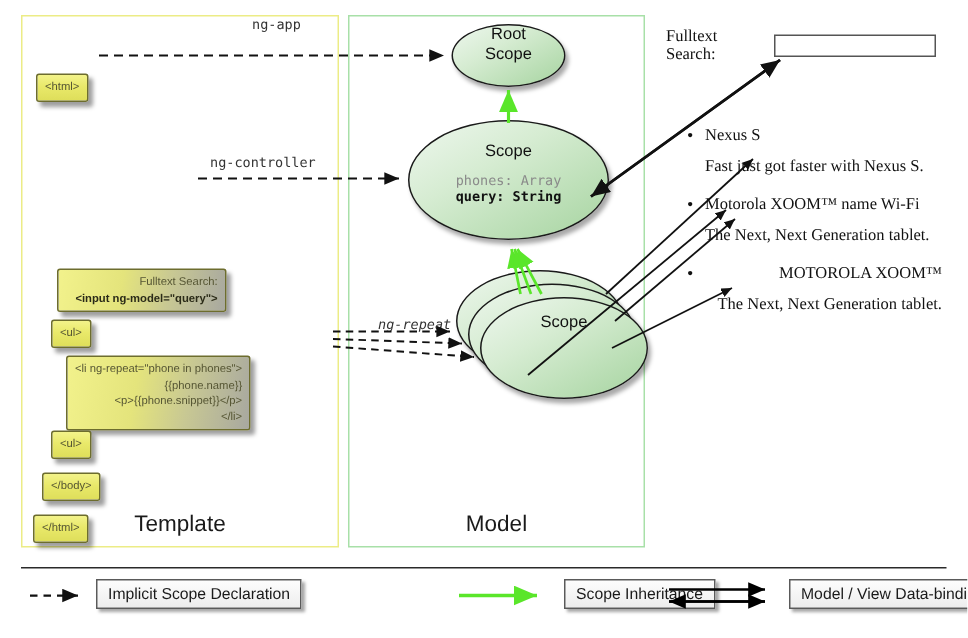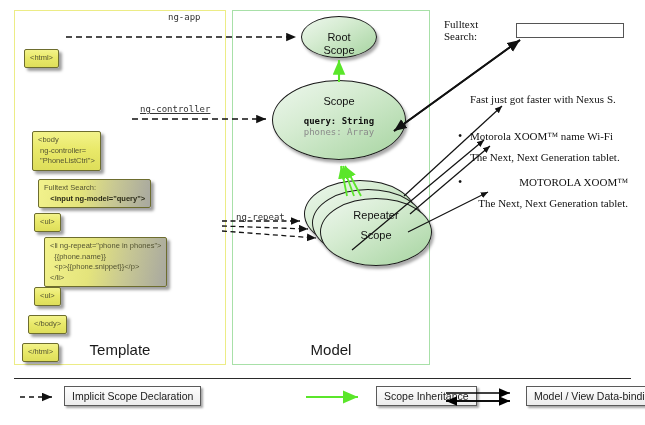--- a/index.html
+++ b/index.html
@@ -43,20 +43,21 @@
     color: #555533;
     font-family: Liberation Sans, sans-serif;
     font-size: 7.5px;
     line-height: 10.5px;
     padding: 3px 5px;
     white-space: pre;
     margin-top: 27px;
   }
   .codebox.wide {
     background: linear-gradient(100deg,#f2f28c 0%, #e4e47c 38%, #c8c893 66%, #a8a8a0 100%);
+    text-align: right;
   }
   .codebox b { color: #2b2b18; font-weight: bold; }
 
   #b-html      { left: 24px;  top: 22px;  }
   #b-body      { left: 32px;  top: 104px; }
   #b-fulltext  { left: 38px;  top: 152px; }
   #b-ul1       { left: 34px;  top: 186px; }
   #b-li        { left: 44px;  top: 210px; }
   #b-ul2       { left: 34px;  top: 260px; }
   #b-bodyend   { left: 28px;  top: 288px; }
@@ -81,21 +82,21 @@
     font-family: "DejaVu Sans Mono", monospace;
     font-size: 9px;
     line-height: 11px;
   }
   .prop.q { color: #111; font-weight: bold; }
   .prop.p { color: #8a8a8a; }
 
   #e-root {
     left: 301px; top: 16px; width: 76px; height: 42px;
     display: flex; flex-direction: column;
-    align-items: center; justify-content: flex-end;
+    align-items: center; justify-content: flex-start;
   }
   #e-ctrl {
     left: 272px; top: 80px; width: 134px; height: 80px;
     padding-top: 14px;
   }
   #e-ctrl .ttl { margin-bottom: 8px; }
 
   .rep {
     left: 0; top: 0;
     width: 112px; height: 68px;
@@ -147,22 +148,22 @@
 
   
   .edge-label {
     position: absolute;
     font-family: "DejaVu Sans Mono", monospace;
     font-size: 9px;
     color: #333333;
     white-space: pre;
   }
   #lbl-ngapp      { left: 168px; top: 12px; }
-  #lbl-ngctrl     { left: 140px; top: 104px; text-decoration: underline; }
-  #lbl-ngrepeat   { left: 236px; top: 212px; }
+  #lbl-ngctrl     { left: 140px; top: 104px; }
+  #lbl-ngrepeat   { left: 252px; top: 212px; font-style: italic; }
 
   
   #arrows {
     position: absolute; left: 0; top: 0;
     width: 645px; height: 425px;
     pointer-events: none;
   }
 
   
   #legend-rule {
@@ -193,59 +194,56 @@
 <div id="stage">
 
   <div class="col" id="col-template">
     <div class="col-label">Template</div>
   </div>
   <div class="col" id="col-model">
     <div class="col-label">Model</div>
   </div>
 
   <div class="codebox" id="b-html">&lt;html&gt;</div>
-  <div class="codebox" id="b-body">&lt;body
- ng-controller=
- "PhoneListCtrl"&gt;</div>
   <div class="codebox wide" id="b-fulltext"><span>Fulltext Search:</span>
 <b>   &lt;input ng-model="query"&gt;</b></div>
   <div class="codebox" id="b-ul1">&lt;ul&gt;</div>
   <div class="codebox wide" id="b-li">&lt;li ng-repeat="phone in phones"&gt;
   {{phone.name}}
   &lt;p&gt;{{phone.snippet}}&lt;/p&gt;
 &lt;/li&gt;</div>
   <div class="codebox" id="b-ul2">&lt;ul&gt;</div>
   <div class="codebox" id="b-bodyend">&lt;/body&gt;</div>
   <div class="codebox" id="b-htmlend">&lt;/html&gt;</div>
 
   <div class="ellipse" id="e-root">
     <div class="ttl">Root</div>
     <div class="ttl">Scope</div>
   </div>
 
   <div class="ellipse" id="e-ctrl">
     <div class="ttl">Scope</div>
+    <div class="prop p">phones: Array</div>
     <div class="prop q">query: String</div>
-    <div class="prop p">phones: Array</div>
   </div>
 
   <div class="ellipse rep" id="e-rep3"></div>
   <div class="ellipse rep" id="e-rep2"></div>
   <div class="ellipse rep" id="e-rep1">
-    <div class="ttl">Repeater</div>
     <div class="ttl">Scope</div>
   </div>
 
   <div id="view-inner">
     <div id="view-search-row">
       <span id="view-search-label">Fulltext Search:</span>
       <input id="view-search-input" type="text" placeholder="" style="">
     </div>
 
     <div class="phone-item" id="p0">
+      <div class="phone-name">Nexus S</div>
       <div class="phone-snip">Fast just got faster with Nexus S.</div>
     </div>
     <div class="phone-item" id="p1">
       <div class="phone-name">Motorola XOOM™  name Wi-Fi</div>
       <div class="phone-snip">The Next, Next Generation tablet.</div>
     </div>
     <div class="phone-item" id="p2">
       <div class="phone-name">MOTOROLA XOOM™</div>
       <div class="phone-snip">The Next, Next Generation tablet.</div>
     </div>

